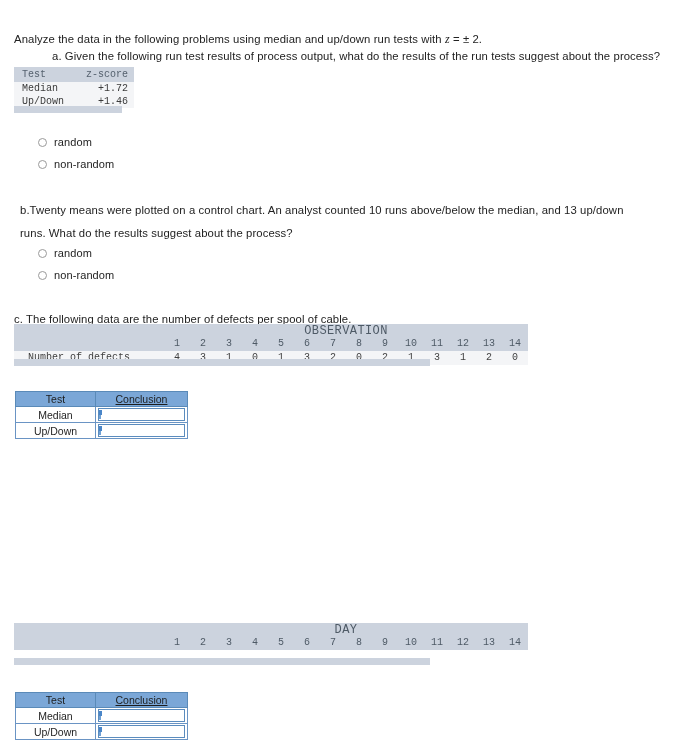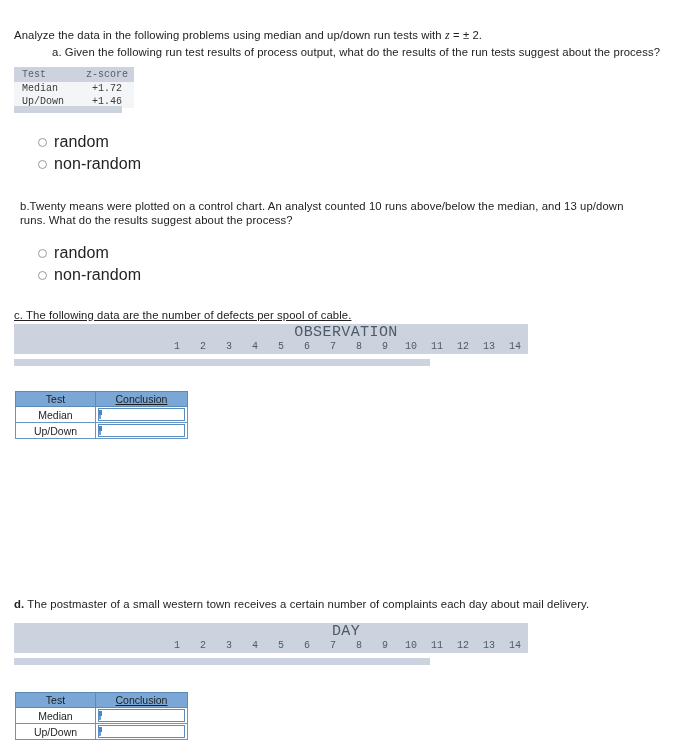--- a/index.html
+++ b/index.html
@@ -21,21 +21,21 @@
     position: relative;
     width: 692px;
     height: 756px;
     padding: 0;
   }
 
   
   .prose {
     position: absolute;
     font-size: 11.3px;
-    line-height: 14px;
+    line-height: 23px;
     color: #222222;
     letter-spacing: 0.1px;
   }
   .prose .var {
     font-style: italic;
     font-family: "Liberation Serif", serif;
     font-size: 12px;
   }
   .prose b { font-weight: bold; }
 
@@ -49,21 +49,21 @@
   }
   .zs-table td, .zs-table th {
     padding: 1px 6px 1px 8px;
     text-align: left;
     font-weight: normal;
     white-space: nowrap;
   }
   .zs-table thead tr { background: #ccd3de; }
   .zs-table thead th { color: #55616e; padding-top: 2px; padding-bottom: 2px; }
   .zs-table tbody tr { background: #f4f5f7; }
-  .zs-table .num { text-align: center; padding-left: 16px; }
+  .zs-table .num { text-align: right; padding-left: 16px; }
   .zs-foot {
     position: absolute;
     background: #ccd3de;
     height: 7px;
   }
 
   
   .radio-group { position: absolute; }
   .radio-row {
     display: flex;
@@ -74,39 +74,39 @@
   .radio-mark {
     width: 9px;
     height: 9px;
     border: 1px solid #9a9a9a;
     border-radius: 50%;
     background: #ffffff;
     margin-right: 7px;
     flex: none;
   }
   .radio-label {
-    font-size: 16px;
+    font-size: 11px;
     color: #232323;
     letter-spacing: 0.1px;
   }
 
   
   .data-table {
     position: absolute;
     border-collapse: collapse;
     font-family: "Liberation Mono", monospace;
     font-size: 10px;
     color: #3f3f3f;
   }
   .data-table .band-top td {
     background: #ccd3de;
     height: 12px;
     text-align: center;
     color: #4e5a66;
-    font-size: 15px;
+    font-size: 12px;
     padding: 0;
     letter-spacing: 0.4px;
   }
   .data-table .band-nums td {
     background: #ccd3de;
     text-align: center;
     color: #4e5a66;
     padding: 0 0 2px 0;
     height: 13px;
   }
@@ -263,20 +263,37 @@
         <td class="cell">6</td>
         <td class="cell">7</td>
         <td class="cell">8</td>
         <td class="cell">9</td>
         <td class="cell">10</td>
         <td class="cell">11</td>
         <td class="cell">12</td>
         <td class="cell">13</td>
         <td class="cell">14</td>
       </tr>
+      <tr class="valrow">
+        <td class="rowlabel">Number of defects</td>
+        <td class="cell">4</td>
+        <td class="cell">3</td>
+        <td class="cell">1</td>
+        <td class="cell">0</td>
+        <td class="cell">1</td>
+        <td class="cell">3</td>
+        <td class="cell">2</td>
+        <td class="cell">0</td>
+        <td class="cell">2</td>
+        <td class="cell">1</td>
+        <td class="cell">3</td>
+        <td class="cell">1</td>
+        <td class="cell">2</td>
+        <td class="cell">0</td>
+      </tr>
     </tbody>
   </table>
   <div class="data-foot" style="left:14px; top:359px; width:416px;"></div>
 
   <table class="concl-table" style="left:15px; top:391px;">
     <thead>
       <tr>
         <th class="c-test">Test</th>
         <th class="c-concl">Conclusion</th>
       </tr>
@@ -290,23 +307,20 @@
       </tr>
       <tr>
         <td class="label-cell">Up/Down</td>
         <td class="input-cell">
           <div class="answer-box"></div>
         </td>
       </tr>
     </tbody>
   </table>
 
-  <div class="prose" style="left:14px; top:597px; width:650px;">
-    <b>d.</b><span> The postmaster of a small western town receives a certain number of complaints each day about mail delivery.</span>
-  </div>
 
   <table class="data-table" style="left:14px; top:623px;font-family:Liberation Mono, monospace;">
     <tbody>
       <tr class="band-top">
         <td class="rowlabel"></td>
         <td colspan="14">DAY</td>
       </tr>
       <tr class="band-nums">
         <td class="rowlabel"></td>
         <td class="cell">1</td>

